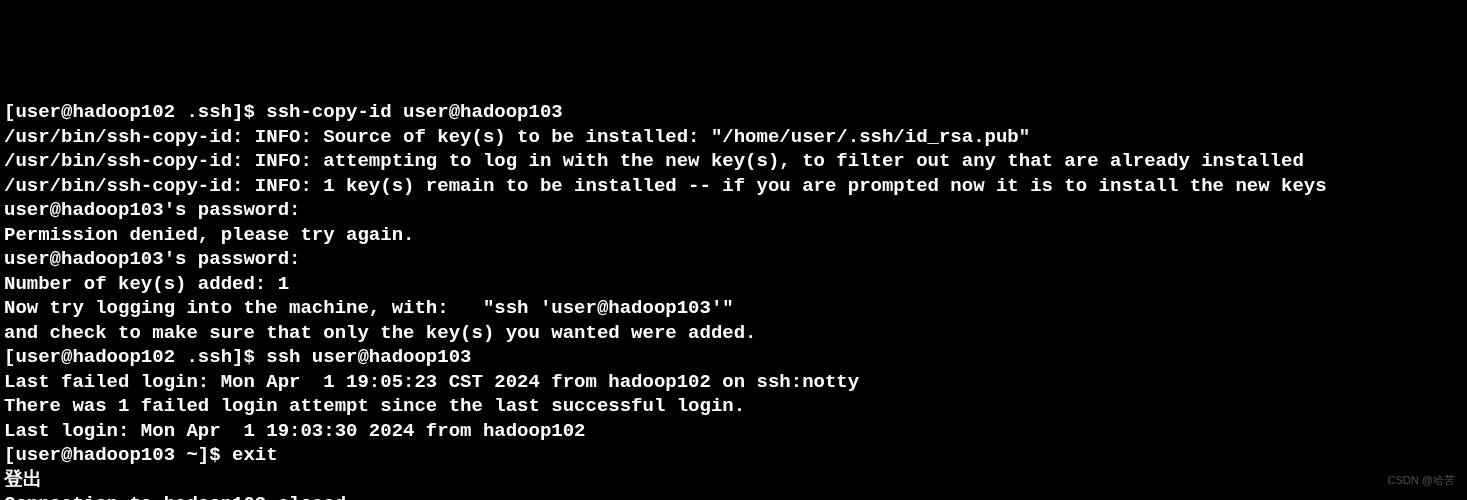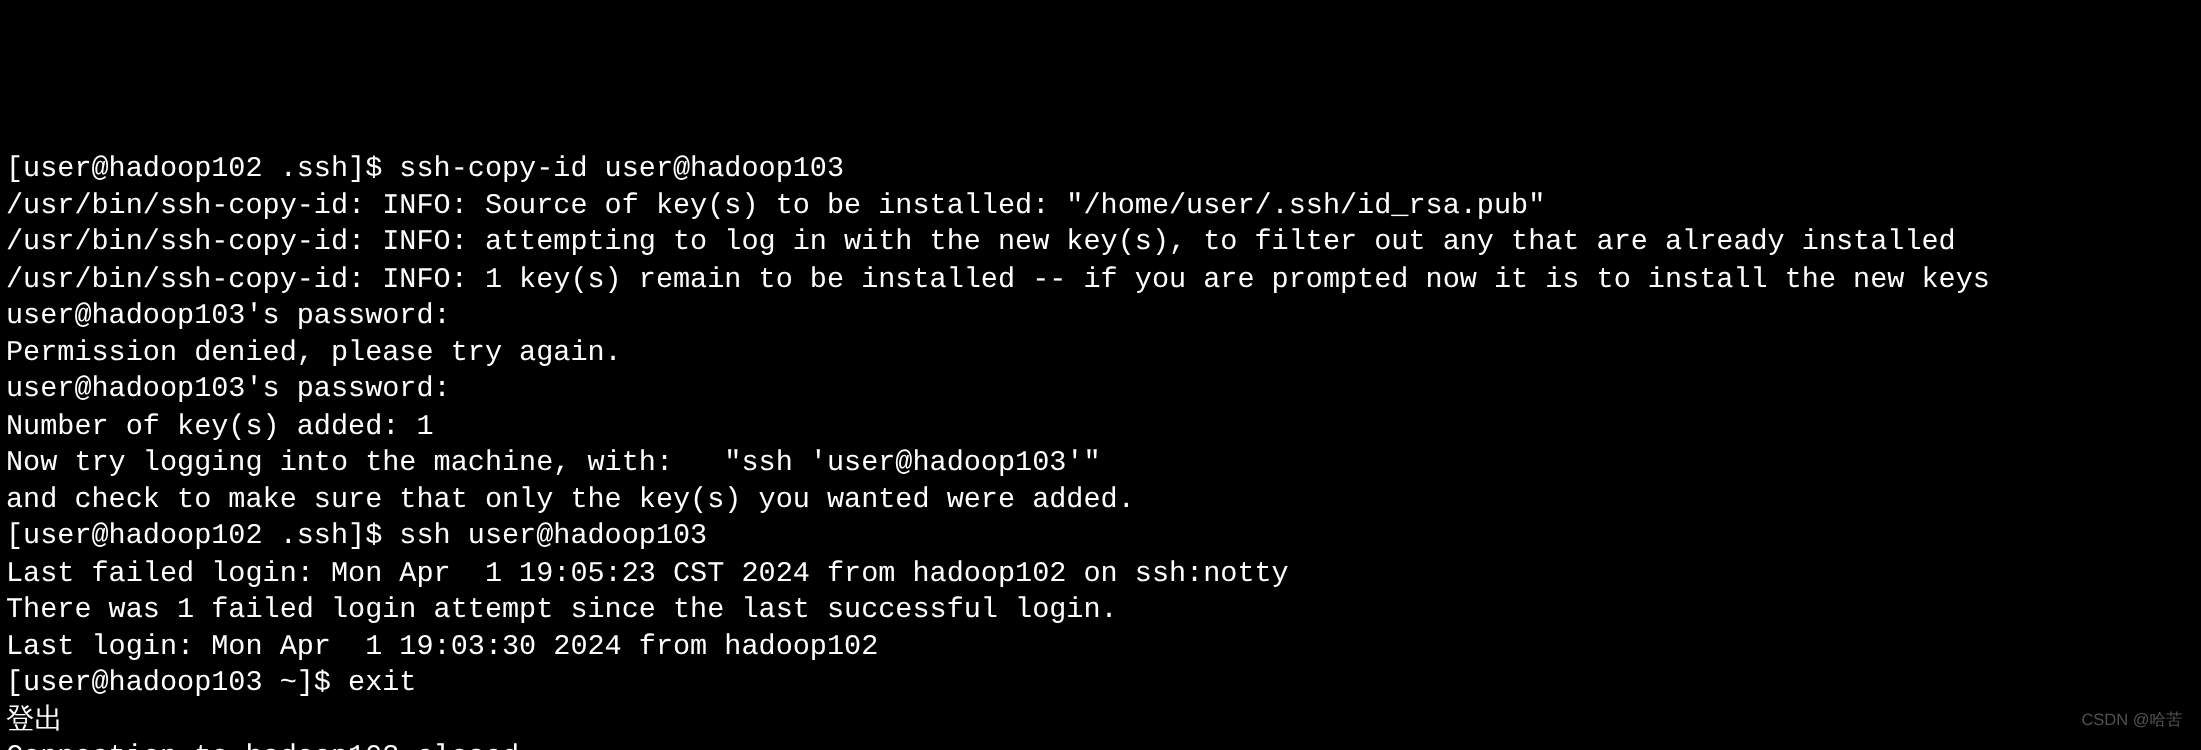--- a/index.html
+++ b/index.html
@@ -11,20 +11,21 @@
       font-size: 19px;
       line-height: 24.5px;
       white-space: pre;
       overflow: hidden;
       width: 1467px;
       height: 500px;
       box-sizing: border-box;
     }
     .line {
       display: block;
+      font-weight: bold;
     }
     .watermark {
       position: absolute;
       bottom: 8px;
       right: 12px;
       font-size: 11px;
       color: rgba(200,200,200,0.4);
       font-family: sans-serif;
     }
   </style>

